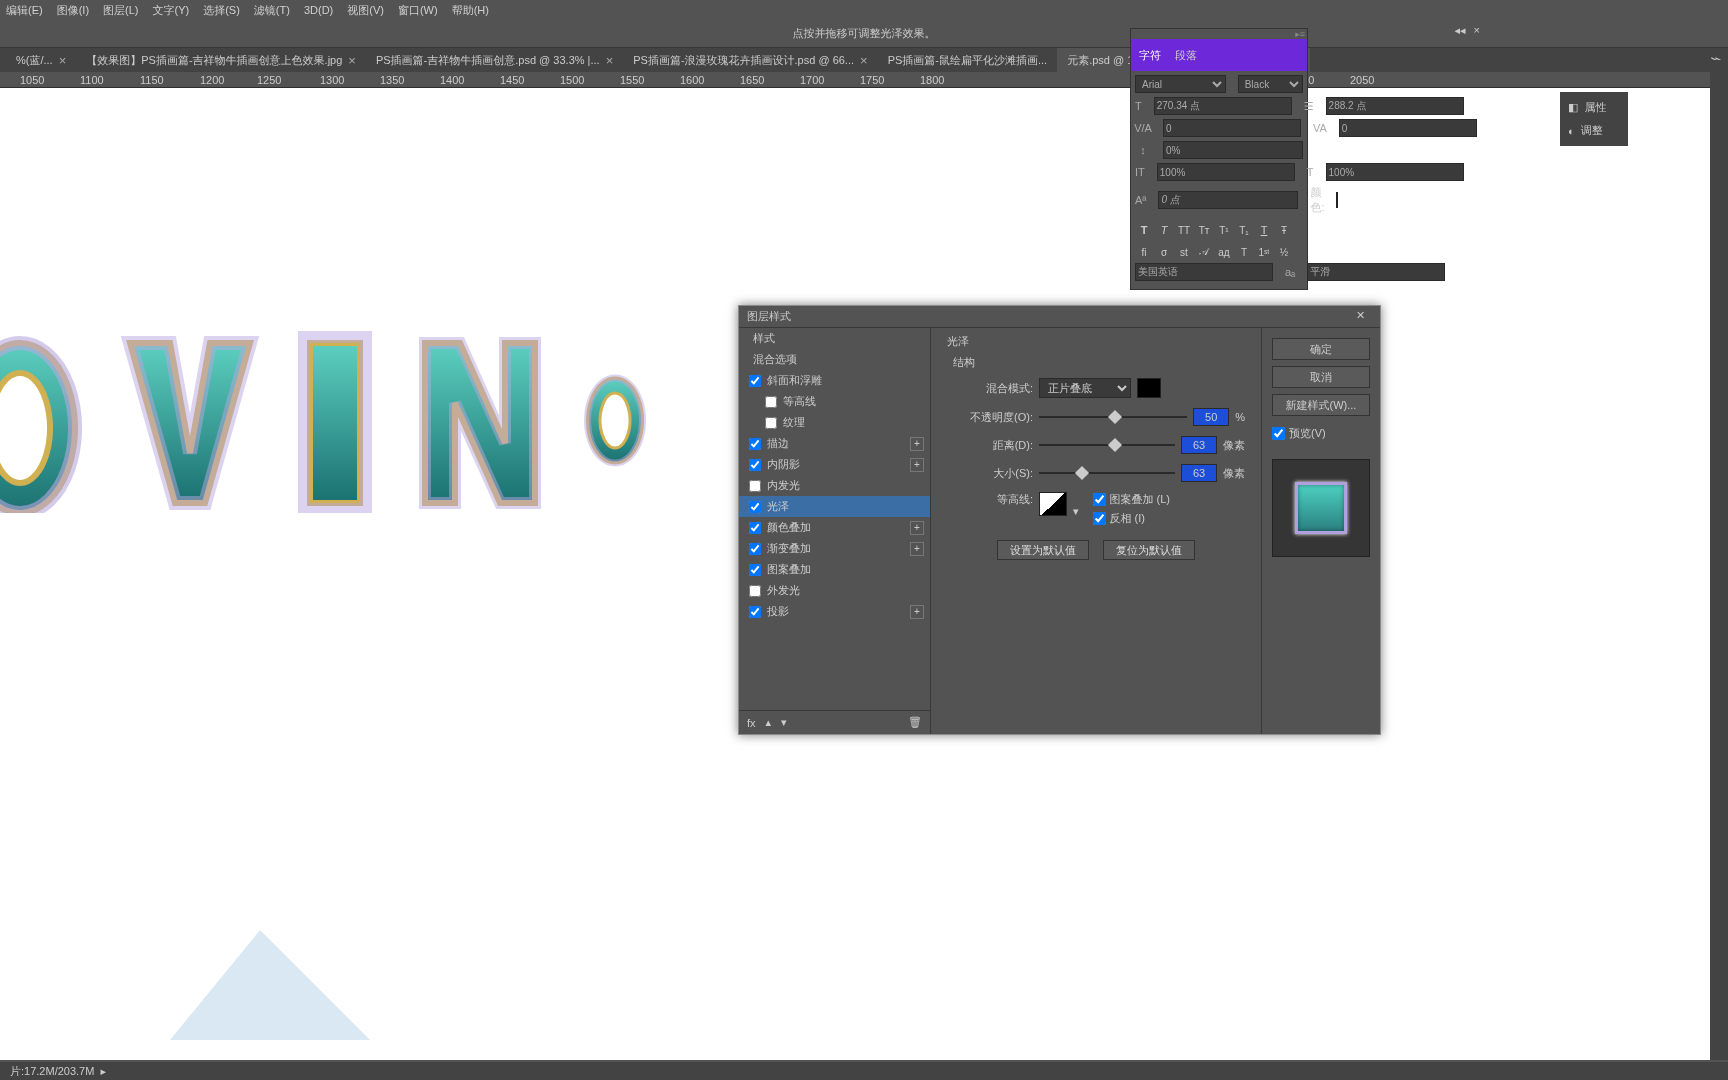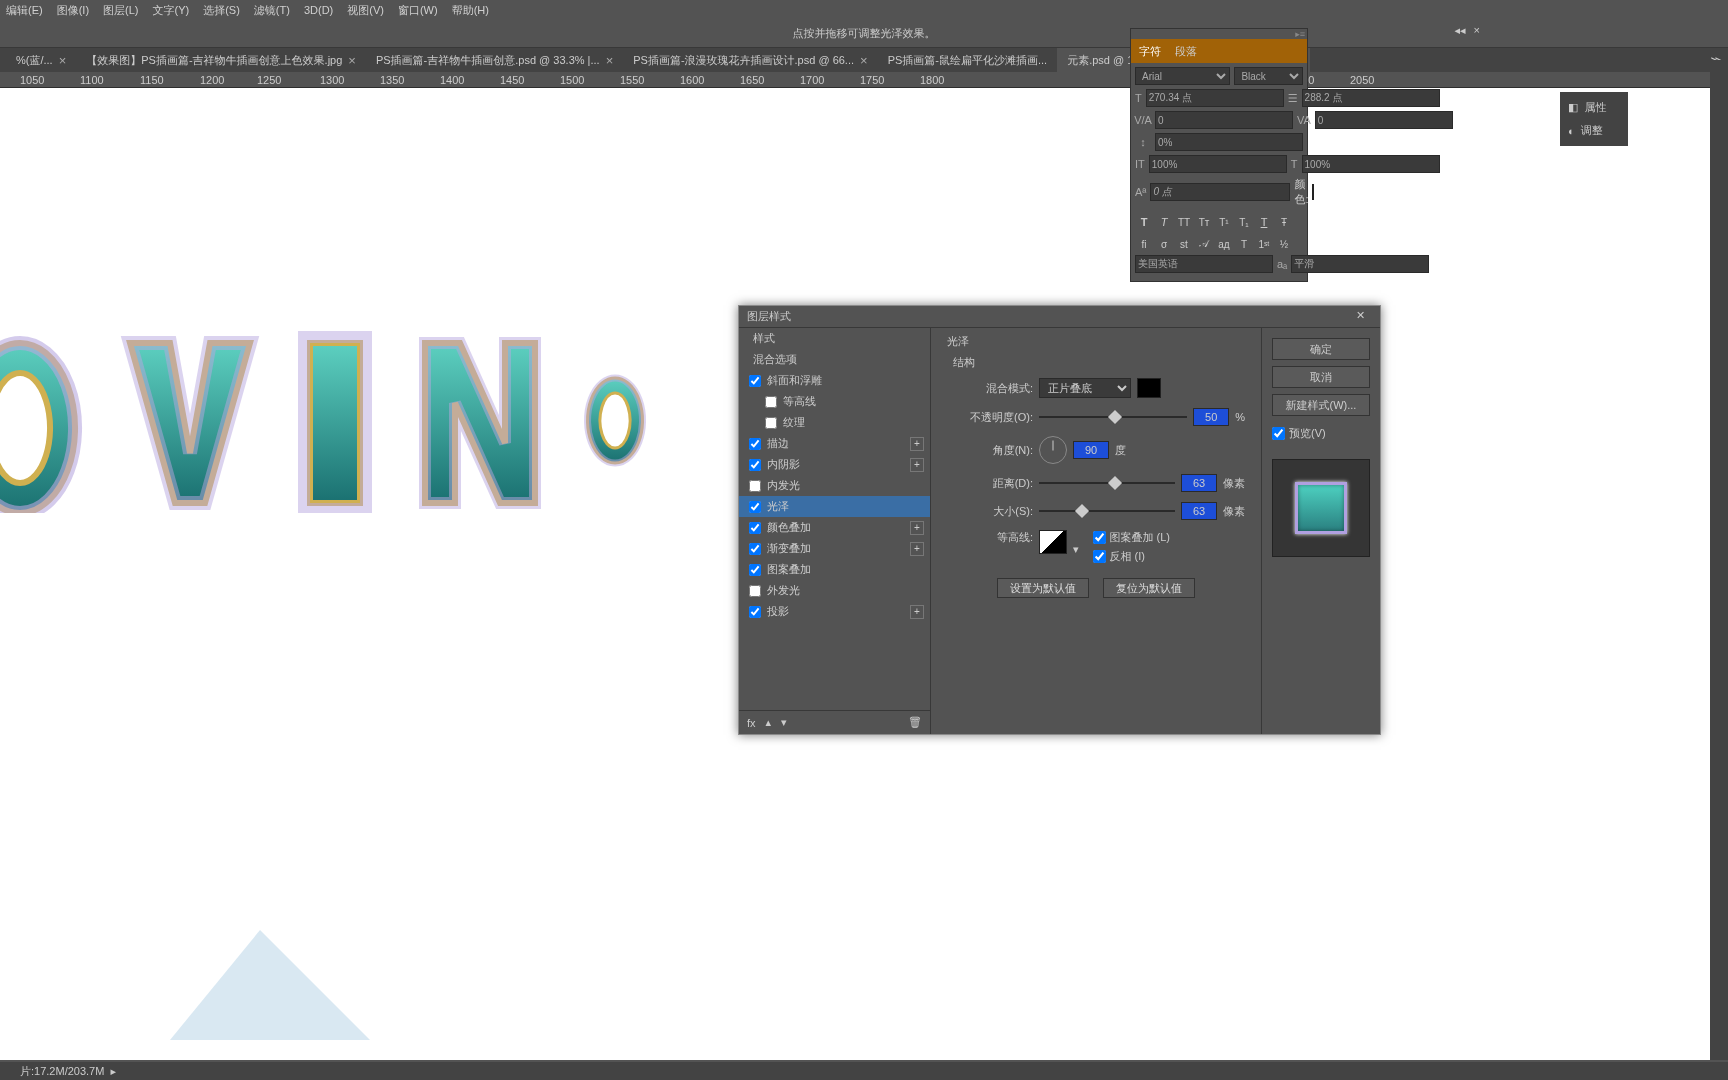--- a/index.html
+++ b/index.html
@@ -11,24 +11,24 @@
 .tab{padding:0 10px;height:24px;display:flex;align-items:center;gap:6px;color:#aaa;white-space:nowrap;}
 .tab.active{background:#535353;color:#ddd;}
 .tab .close{color:#aaa;font-size:13px;}
 .ruler{height:16px;background:#535353;position:relative;border-bottom:1px solid #2d2d2d;color:#888;font-size:9px;}
 .ruler span{position:absolute;top:2px;}
 .canvas-area{position:absolute;top:88px;left:0;right:0;bottom:20px;background:#fff;overflow:hidden;}
 .loving-text{position:absolute;top:225px;left:-50px;display:flex;gap:30px;}
 .letter{width:140px;height:200px;position:relative;}
 .triangle{position:absolute;bottom:20px;left:170px;width:0;height:0;border-left:90px solid transparent;border-right:110px solid transparent;border-bottom:110px solid #c0d8ea;opacity:0.6;}
 .char-panel{position:absolute;top:28px;right:420px;width:178px;background:#535353;border:1px solid #333;z-index:5;}
-.char-tabs{height:24px;display:flex;align-items:center;padding:0 8px;gap:14px;background:#a16207;}
+.char-tabs{height:32px;display:flex;align-items:center;padding:0 8px;gap:14px;background:#6d28d9;}
 .char-tabs span.active{color:#fff;}
 .char-body{padding:4px;}
-.char-row{display:flex;align-items:center;gap:4px;margin-bottom:4px;}
+.char-row{display:flex;align-items:center;gap:12px;margin-bottom:4px;}
 .char-row select,.char-row input{background:#3a3a3a;border:1px solid #2a2a2a;color:#aaa;height:18px;flex:1;font-size:10px;padding:0 2px;}
 .ic{width:16px;height:16px;display:inline-flex;align-items:center;justify-content:center;color:#aaa;}
 .tt-row{display:flex;gap:2px;padding:2px 0;}
 .tt-btn{width:18px;height:18px;border:1px solid transparent;display:flex;align-items:center;justify-content:center;color:#ccc;font-size:10px;}
 .color-sw{width:30px;height:16px;background:#0a5050;border:1px solid #222;}
 .prop-panel{position:absolute;top:92px;right:100px;width:68px;background:#434343;padding:4px 0;z-index:4;}
 .prop-row{display:flex;align-items:center;gap:6px;padding:4px 8px;}
 .dialog{position:absolute;top:305px;left:738px;width:643px;height:430px;background:#535353;border:1px solid #8a8a8a;z-index:10;box-shadow:0 0 10px rgba(0,0,0,0.5);}
 .dlg-title{height:22px;background:#535353;display:flex;align-items:center;padding:0 8px;justify-content:space-between;border-bottom:1px solid #383838;}
 .dlg-close{width:16px;height:16px;cursor:pointer;}
@@ -53,21 +53,21 @@
 .num-in{width:36px;height:18px;background:#1d4ed8;border:1px solid #2a2a2a;text-align:center;color:#ccc;}
 .angle-dial{width:28px;height:28px;border:1px solid #888;border-radius:50%;position:relative;}
 .angle-dial::after{content:'';position:absolute;top:50%;left:50%;width:10px;height:1px;background:#ccc;transform-origin:left;transform:rotate(-90deg);}
 .contour-box{width:28px;height:24px;background:linear-gradient(135deg,#fff 50%,#000 50%);border:1px solid #222;}
 .cb-row{display:flex;align-items:center;gap:4px;margin-bottom:4px;}
 .btn-default{height:20px;padding:0 12px;background:#5a5a5a;border:1px solid #333;color:#ddd;display:inline-flex;align-items:center;}
 .right-col{width:118px;padding:10px;display:flex;flex-direction:column;gap:6px;}
 .btn{height:22px;background:#5a5a5a;border:1px solid #333;display:flex;align-items:center;justify-content:center;cursor:pointer;}
 .preview-box{margin-top:8px;width:98px;height:98px;background:#353535;border:1px solid #222;display:flex;align-items:center;justify-content:center;}
 .preview-inner{width:52px;height:52px;background:linear-gradient(180deg,#4dd0c0,#2a8080);border:3px solid #b0a0e0;box-shadow:0 0 4px #fff,inset 0 0 4px rgba(0,0,0,0.4);}
-.status-bar{position:absolute;bottom:0;left:0;right:0;height:18px;background:#434343;display:flex;align-items:center;padding:0 20px;color:#aaa;font-size:10px;}
+.status-bar{position:absolute;bottom:0;left:0;right:0;height:18px;background:#434343;display:flex;align-items:center;padding:0 10px;color:#aaa;font-size:10px;}
 .right-edge{position:absolute;top:60px;right:0;width:18px;bottom:20px;background:#434343;}
 .char-close-row{height:10px;display:flex;justify-content:flex-end;padding-right:2px;}
 .topright-icons{position:absolute;top:24px;right:248px;display:flex;gap:8px;color:#888;font-size:10px;}
 </style>
 </head>
 <body>
 
 <div class="menubar">
   <span>编辑(E)</span>
   <span>图像(I)</span>
@@ -339,26 +339,20 @@
       <div class="set-row">
         <span class="set-label">不透明度(O):</span>
         <div class="slider">
             <div class="slider-track"></div>
             <div class="slider-thumb" style="left:48%"></div>
           </div>
         <input class="num-in" value="50" style="">
         <span>%</span>
       </div>
       <div class="set-row">
-        <span class="set-label">角度(N):</span>
-        <div class="angle-dial"></div>
-        <input class="num-in" value="90" style="">
-        <span>度</span>
-      </div>
-      <div class="set-row">
         <span class="set-label">距离(D):</span>
         <div class="slider">
             <div class="slider-track"></div>
             <div class="slider-thumb" style="left:52%"></div>
           </div>
         <input class="num-in" value="63" style="">
         <span>像素</span>
       </div>
       <div class="set-row">
         <span class="set-label">大小(S):</span>

